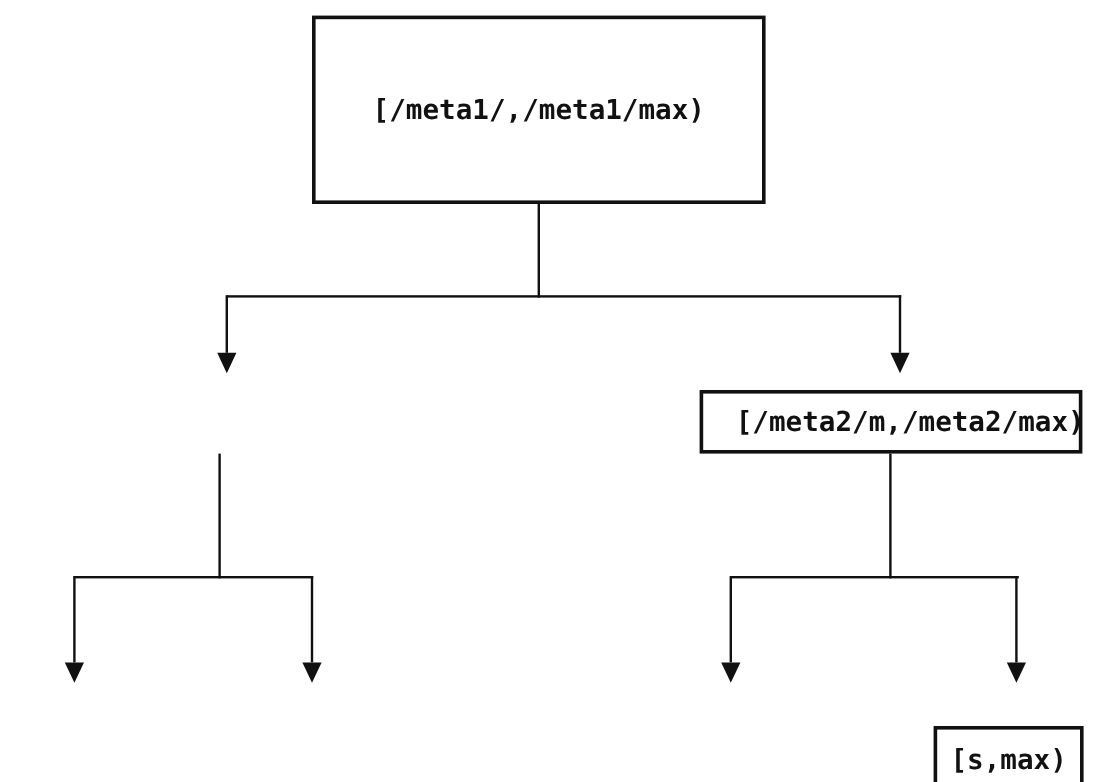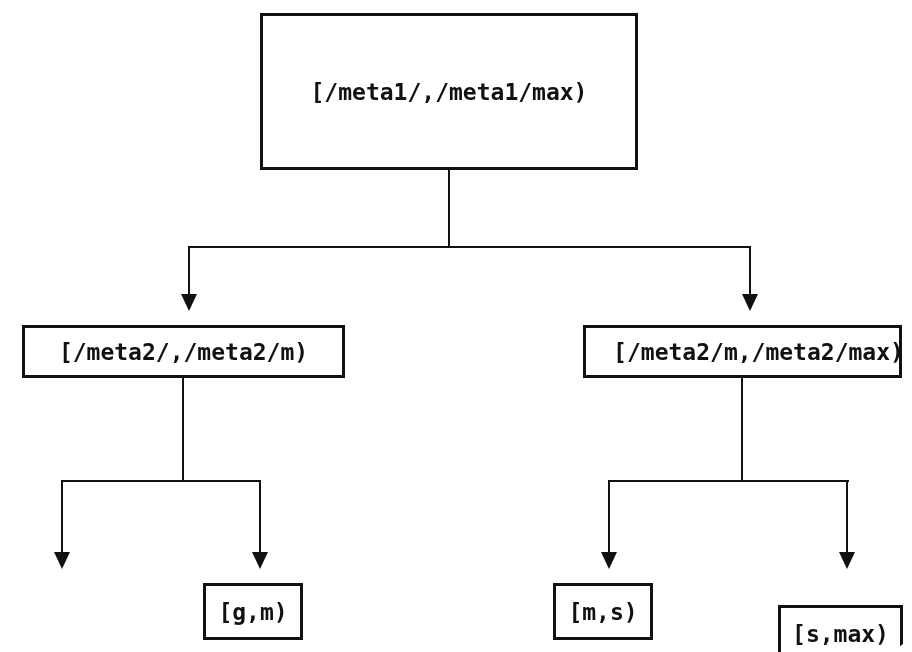--- a/index.html
+++ b/index.html
@@ -13,21 +13,20 @@
   body {
     background: var(--bg);
     font-family: "DejaVu Sans Mono", "Liberation Mono", monospace;
   }
   .canvas {
     position: relative;
     width: 912px;
     height: 652px;
     background: var(--bg);
     overflow: hidden;
-    border-radius: 29px;
   }
   .node {
     position: absolute;
     border: 3px solid var(--line);
     background: var(--fill);
     color: var(--text);
     display: flex;
     align-items: center;
     justify-content: center;
     font-size: 23px;
@@ -83,28 +82,25 @@
   #a-r-L      { left: 601px; top: 552px; }
   #a-r-R      { left: 839px; top: 552px; }
 </style>
 </head>
 <body>
 
 <div class="canvas">
 
   <div class="node" id="node-root">[/meta1/,/meta1/max)</div>
 
-  <div class="node" id="node-l">[/meta2/,/meta2/m)</div>
 
   <div class="node" id="node-r">[/meta2/m,/meta2/max)</div>
 
 
-  <div class="node" id="node-lr">[g,m)</div>
 
-  <div class="node" id="node-rl">[m,s)</div>
 
   <div class="node" id="node-rr">[s,max)</div>
 
   <div class="edge v" id="e-root-stem"></div>
   <div class="edge h" id="e-root-bar"></div>
   <div class="edge v" id="e-root-dropL"></div>
   <div class="edge v" id="e-root-dropR"></div>
   <div class="arrow-down" id="a-root-L"></div>
   <div class="arrow-down" id="a-root-R"></div>
 

